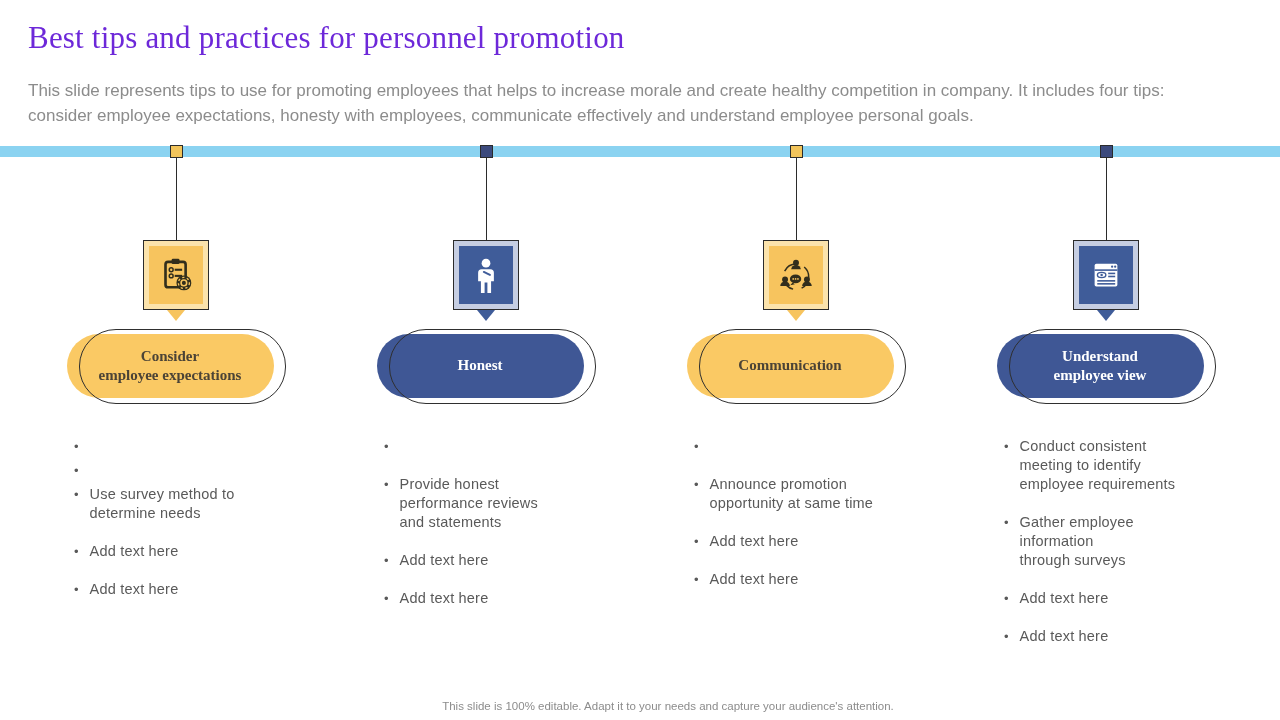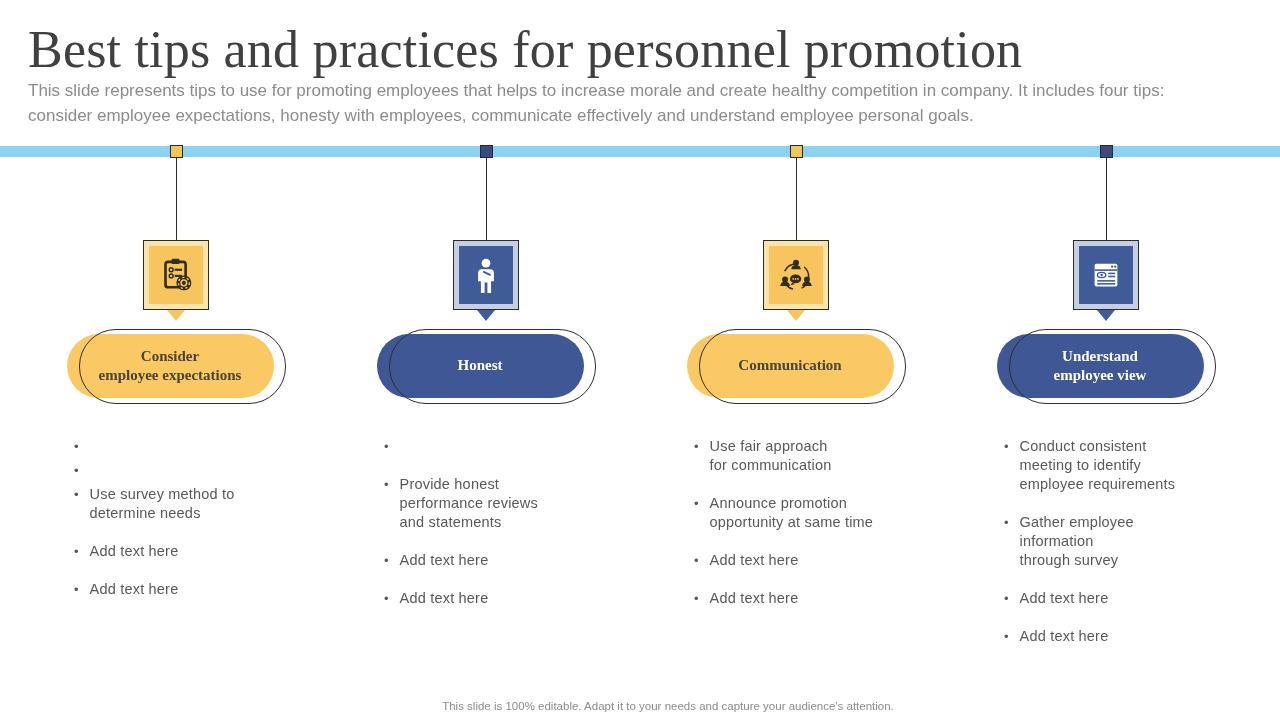--- a/index.html
+++ b/index.html
@@ -1,20 +1,20 @@
 <!DOCTYPE html>
 <html><head>
 <meta charset="utf-8">
 <style>
   html,body{margin:0;padding:0;background:#ffffff;}
   .slide{position:relative;width:1280px;height:720px;background:#ffffff;overflow:hidden;
          font-family:"Liberation Sans",sans-serif;}
   .title{position:absolute;left:28px;top:20px;width:1100px;
-         font-family:"Liberation Serif",serif;font-size:52px;font-weight:400;
-         color:#404040;letter-spacing:.2px;}
+         font-family:"Liberation Serif",serif;font-size:31px;font-weight:400;
+         color:#6d28d9;letter-spacing:.2px;}
   .subtitle{position:absolute;left:28px;top:79px;width:1196px;
          font-size:17px;line-height:1.45;color:#8c8c8c;}
   .bar{position:absolute;left:0;top:146px;width:1280px;height:11px;background:#8BD3F1;}
   .columns{position:absolute;left:21px;top:145px;width:1240px;
            display:grid;grid-template-columns:repeat(4,310px);}
   .column{display:flex;flex-direction:column;align-items:center;}
   .node-square{width:13px;height:13px;box-sizing:border-box;border:1px solid #2b2b2b;}
   .theme-yellow .node-square{background:#F2C45A;}
   .theme-navy   .node-square{background:#3C4A7D;}
   .connector{width:1px;height:82px;background:#2b2b2b;}
@@ -175,22 +175,20 @@
       </div>
       <div class="triangle"></div>
       <div class="pill-group">
         <div class="pill-fill"></div>
         <div class="pill-outline"></div>
         <div class="pill-label">Communication</div>
       </div>
       <ul class="bullets">
         <li class="bullet-item">
             <span class="dot">•</span>
-            <span class="txt">Use fair approach
-for communication</span>
           </li>
         <li class="bullet-item">
             <span class="dot">•</span>
             <span class="txt">Announce promotion
 opportunity at same time</span>
           </li>
         <li class="bullet-item">
             <span class="dot">•</span>
             <span class="txt">Add text here</span>
           </li>
@@ -231,21 +229,21 @@
         <li class="bullet-item">
             <span class="dot">•</span>
             <span class="txt">Conduct consistent
 meeting to identify
 employee requirements</span>
           </li>
         <li class="bullet-item">
             <span class="dot">•</span>
             <span class="txt">Gather employee
 information
-through survey</span>
+through surveys</span>
           </li>
         <li class="bullet-item">
             <span class="dot">•</span>
             <span class="txt">Add text here</span>
           </li>
         <li class="bullet-item">
             <span class="dot">•</span>
             <span class="txt">Add text here</span>
           </li>
       </ul>

